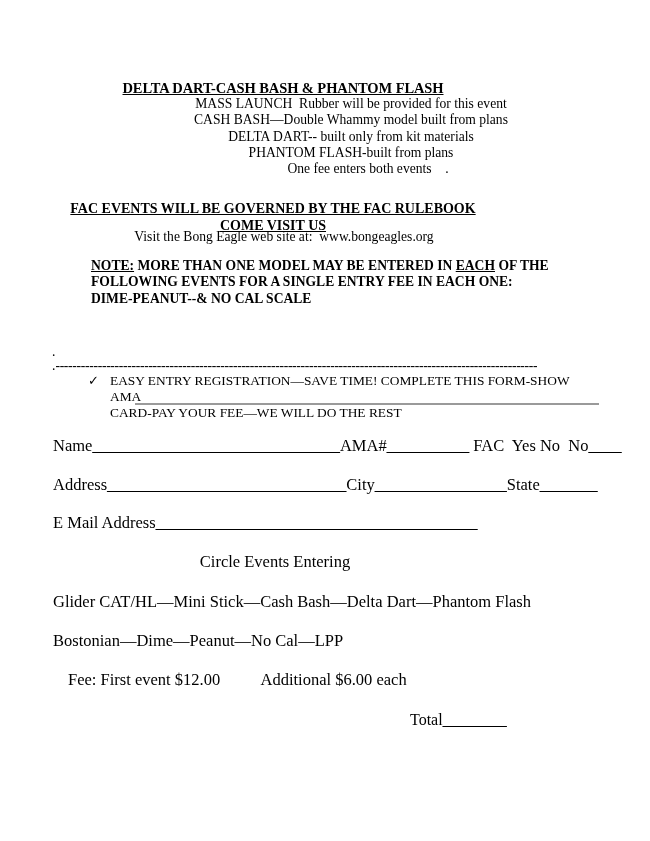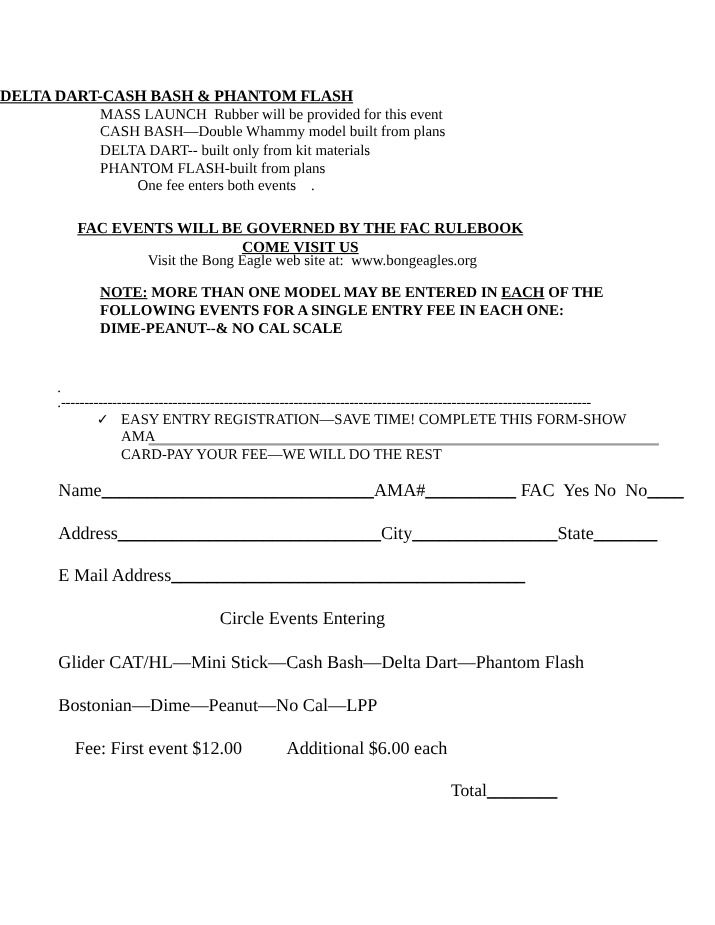--- a/index.html
+++ b/index.html
@@ -20,35 +20,36 @@
     inset: 0;
     background: #ffffff;
   }
 
   
   .doc-title {
     position: absolute;
     left: 0;
     top: 80px;
     width: 566px;
+    text-align: center;
     font-size: 14.5px;
     font-weight: bold;
     letter-spacing: -0.1px;
   }
   .doc-title span { text-decoration: underline; }
 
   .intro-list {
     position: absolute;
     left: 91px;
     top: 96px;
     width: 520px;
     font-size: 13.6px;
     line-height: 16.3px;
   }
-  .intro-list .row { white-space: pre; }
+  .intro-list .row { white-space: pre; text-align: center; }
   .intro-list .row.indent { padding-left: 34px; }
 
   
   .governed {
     position: absolute;
     left: 0;
     top: 200px;
     width: 546px;
     text-align: center;
     font-size: 14px;

